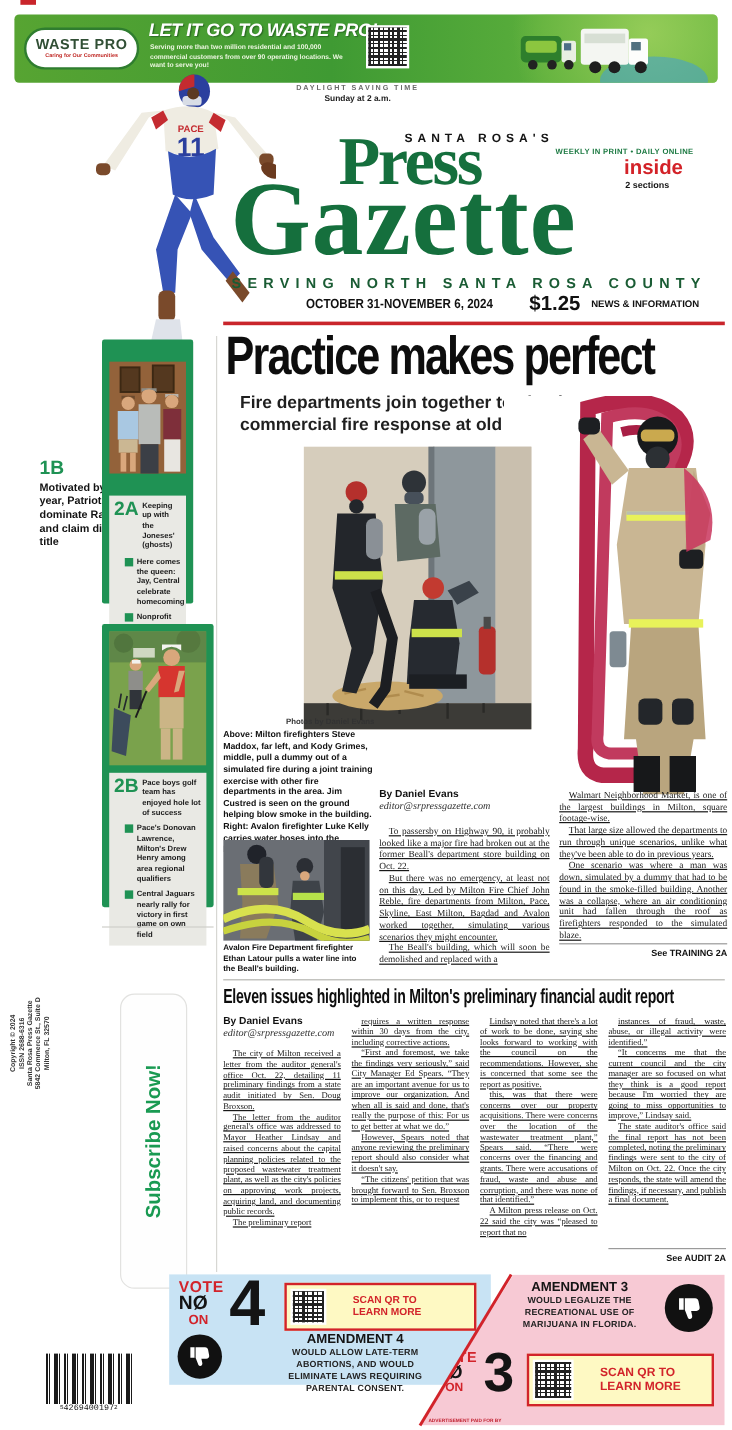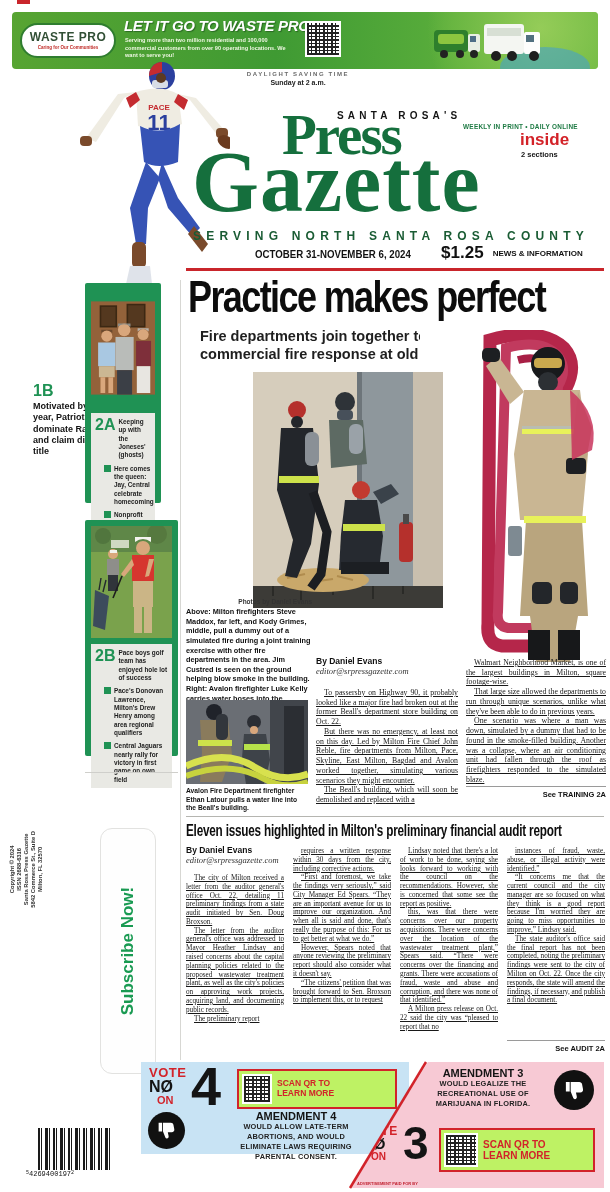--- a/index.html
+++ b/index.html
@@ -119,35 +119,35 @@
   .a-col .bodycol, .a-col { font-size:7.2px; line-height:1.22; }
   .jump2 { left:507px; top:1040px; width:98px; }
 
   
   .adL { left:141px; top:1062px; width:268px; height:92px; background:#c8e3f4; }
   .vote-stack { line-height:.95; }
   .vote-stack .vt { color:#d2232a; font-weight:800; font-size:13px; letter-spacing:.5px; }
   .vote-stack .no { color:#141414; font-weight:800; font-size:16px; }
   .vote-stack .on { color:#d2232a; font-weight:800; font-size:11px; padding-left:8px; }
   .big-num { font-weight:800; color:#141414; line-height:.85; }
-  .scanbox { border:2px solid #d2232a; background:#bef264; display:flex; align-items:center; gap:5px; padding:3px; }
+  .scanbox { border:2px solid #d2232a; background:#fef9c3; display:flex; align-items:center; gap:22px; padding:3px; }
   .scan-txt { color:#d2232a; font-weight:800; font-size:8.5px; line-height:1.15; }
   .thumb { border-radius:50%; background:#111; display:flex; align-items:center; justify-content:center; }
   .amend-ttl { font-weight:800; font-size:11px; color:#141414; }
   .amend-desc { font-weight:800; font-size:7.4px; color:#232323; line-height:1.35; letter-spacing:.2px; }
   .adR { left:345px; top:1062px; width:259px; height:126px; background:#f7c9d4;
     clip-path:polygon(32% 0,100% 0,100% 100%,2% 100%); }
   .ad-diag { left:338px; top:1058px; width:100px; height:134px; pointer-events:none; }
   .disclaimer { font-size:4px; font-weight:800; color:#c01f2e; }
 
   
   .barcode { left:22px; top:1122px; width:104px; height:64px; background:#fff; }
   .bars { position:absolute; left:16px; top:6px; width:74px; height:42px;
     background:repeating-linear-gradient(90deg,#1a1a1a 0 2px,#fff 2px 3px,#1a1a1a 3px 4px,#fff 4px 7px,#1a1a1a 7px 10px,#fff 10px 11px,#1a1a1a 11px 12px,#fff 12px 15px); }
-  .bc-nums { position:absolute; left:0; top:48px; width:104px; display:flex; justify-content:flex-start;
+  .bc-nums { position:absolute; left:0; top:48px; width:104px; display:flex; justify-content:center;
     font-family:"Liberation Mono", monospace; font-size:7px; color:#111; padding:0 4px; }
 </style>
 </head>
 <body>
 
 <div class="page">
 
   <div class="abs print-mark"></div>
 
   <div class="abs wp-banner">

